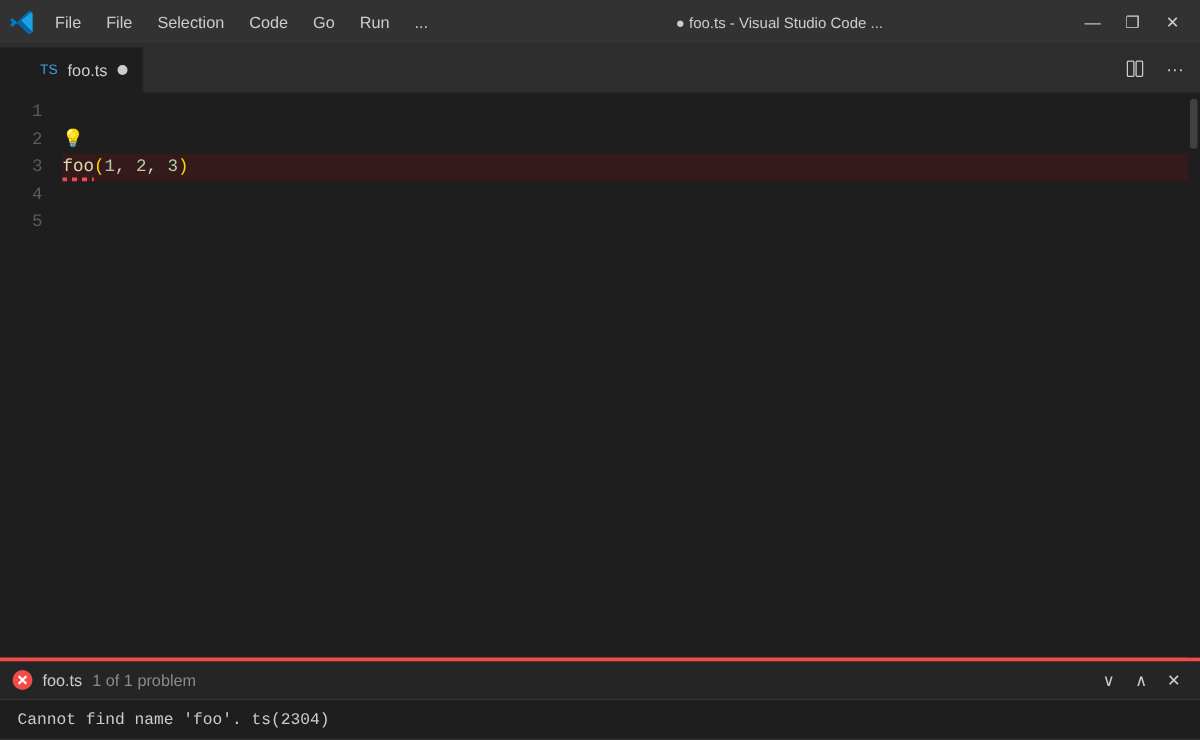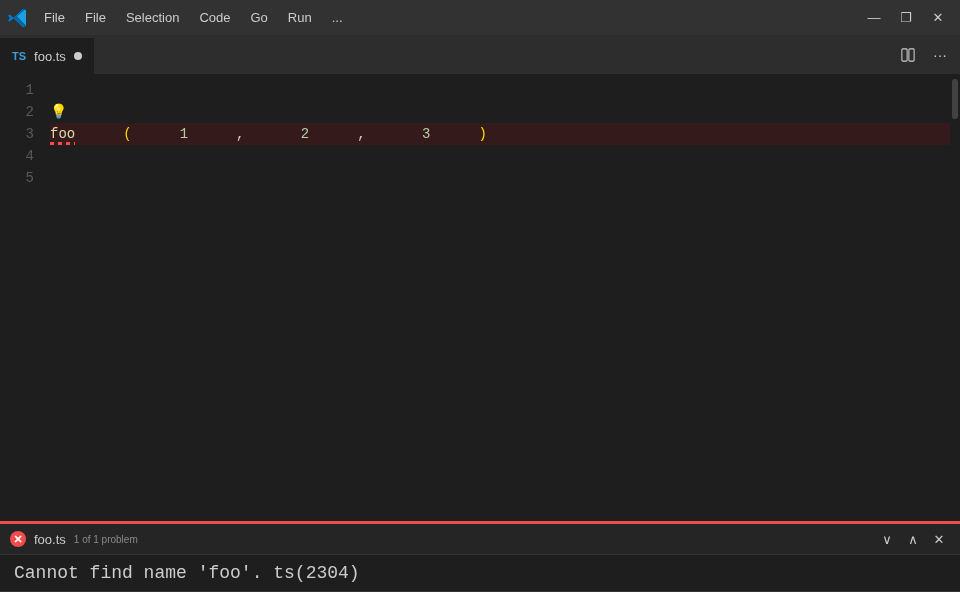--- a/index.html
+++ b/index.html
@@ -74,21 +74,22 @@
       background: #1e1e1e;
       border-right: 1px solid #2d2d2d;
       cursor: pointer;
       font-size: 13px;
       color: #cccccc;
       position: relative;
     }
     .tab-lang {
       font-size: 11px;
       color: #3b9edb;
-      font-weight: bold;
+      font-weight: normal;
+      margin-left: 20px;
     }
     .tab-dot {
       width: 8px;
       height: 8px;
       border-radius: 50%;
       background: #cccccc;
     }
     .tab-actions {
       margin-left: auto;
       display: flex;
@@ -154,21 +155,20 @@
     }
     .code-line {
       height: 22px;
       display: flex;
       align-items: center;
       position: relative;
       white-space: pre;
     }
     .code-line.error-line {
       background: rgba(255, 0, 0, 0.1);
-      gap: 48px;
     }
 
     
     .squiggle {
       position: relative;
     }
     .squiggle::after {
       content: '';
       position: absolute;
       bottom: 0;
@@ -212,21 +212,21 @@
       font-size: 11px;
       color: white;
       font-weight: bold;
       flex-shrink: 0;
     }
     .error-filename {
       font-size: 13px;
       color: #cccccc;
     }
     .error-count {
-      font-size: 10px;
+      font-size: 13px;
       color: #8a8a8a;
       flex: 1;
     }
     .panel-controls {
       display: flex;
       gap: 4px;
     }
     .panel-btn {
       width: 22px;
       height: 22px;
@@ -235,21 +235,21 @@
       justify-content: center;
       color: #cccccc;
       cursor: pointer;
       border-radius: 3px;
       font-size: 13px;
     }
 
     #error-message {
       padding: 8px 14px;
       font-family: 'Consolas', 'Courier New', monospace;
-      font-size: 18px;
+      font-size: 13px;
       color: #cccccc;
       border-bottom: 1px solid #333;
     }
 
     
     .scrollbar-track {
       width: 10px;
       background: #1e1e1e;
       flex-shrink: 0;
     }
@@ -283,20 +283,21 @@
   <div class="menu-items">
     <span class="menu-item">File</span>
     <span class="menu-item">File</span>
     <span class="menu-item">Selection</span>
     <span class="menu-item">Code</span>
     <span class="menu-item">Go</span>
     <span class="menu-item">Run</span>
     <span class="menu-item">...</span>
   </div>
 
+  <div class="title-text">● foo.ts - Visual Studio Code ...</div>
 
   <div class="window-controls">
     <div class="win-btn">—</div>
     <div class="win-btn">❐</div>
     <div class="win-btn close">✕</div>
   </div>
 </div>
 
 <div id="tab-bar">
   <div class="tab">

